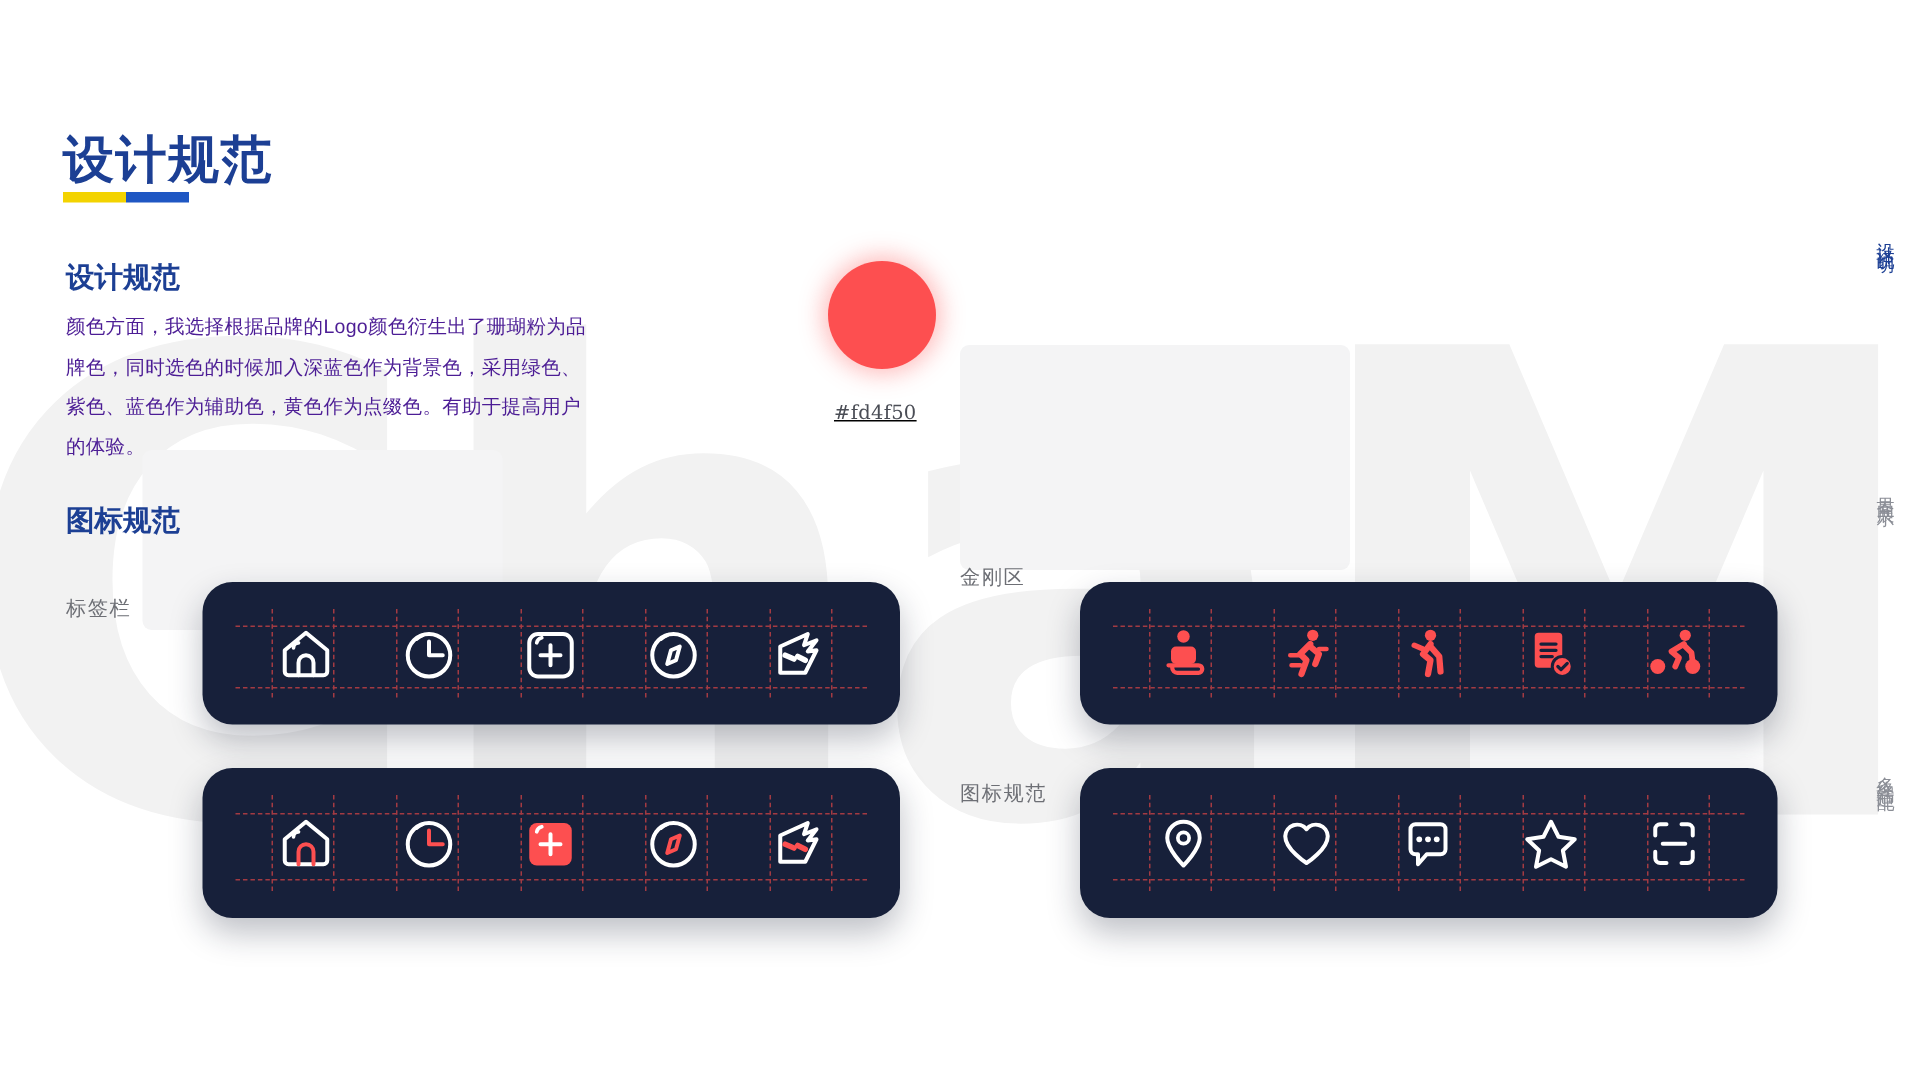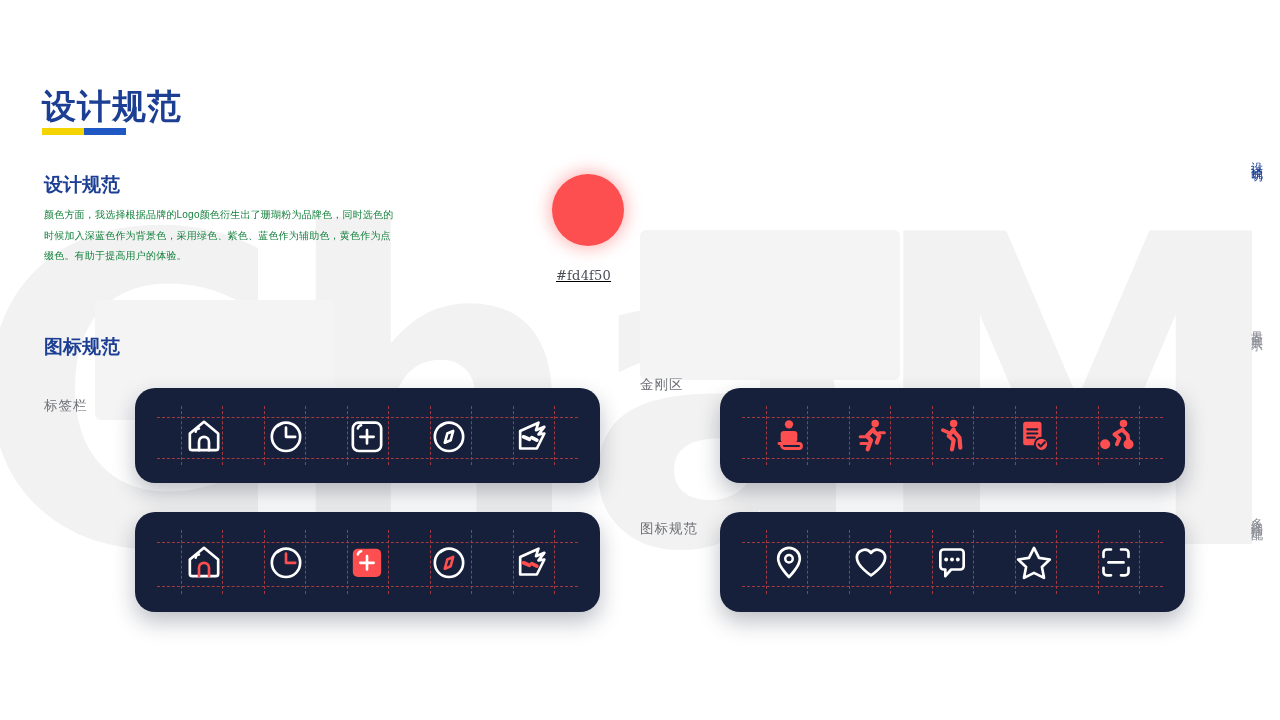--- a/index.html
+++ b/index.html
@@ -61,21 +61,21 @@
 
   
   .sec-head {
     position:absolute; font-size:19px; font-weight:600; color:#1c3f94; z-index:5;
   }
   #sec-color { left:44px; top:172px; }
   #sec-icon  { left:44px; top:334px; }
 
   .body-copy {
     position:absolute; left:44px; top:205px; width:350px;
-    font-size:10px; line-height:2.05; color:#15803d; z-index:5;
+    font-size:13px; line-height:2.05; color:#4c1d95; z-index:5;
     letter-spacing:.2px;
   }
 
   
   .palette { position:absolute; left:548px; top:174px; z-index:5; display:flex; gap:0; }
   .sw { width:134px;text-decoration:underline; }
   .sw-circle {
     width:72px; height:72px; border-radius:50%;
     margin-left:4px;
   }

